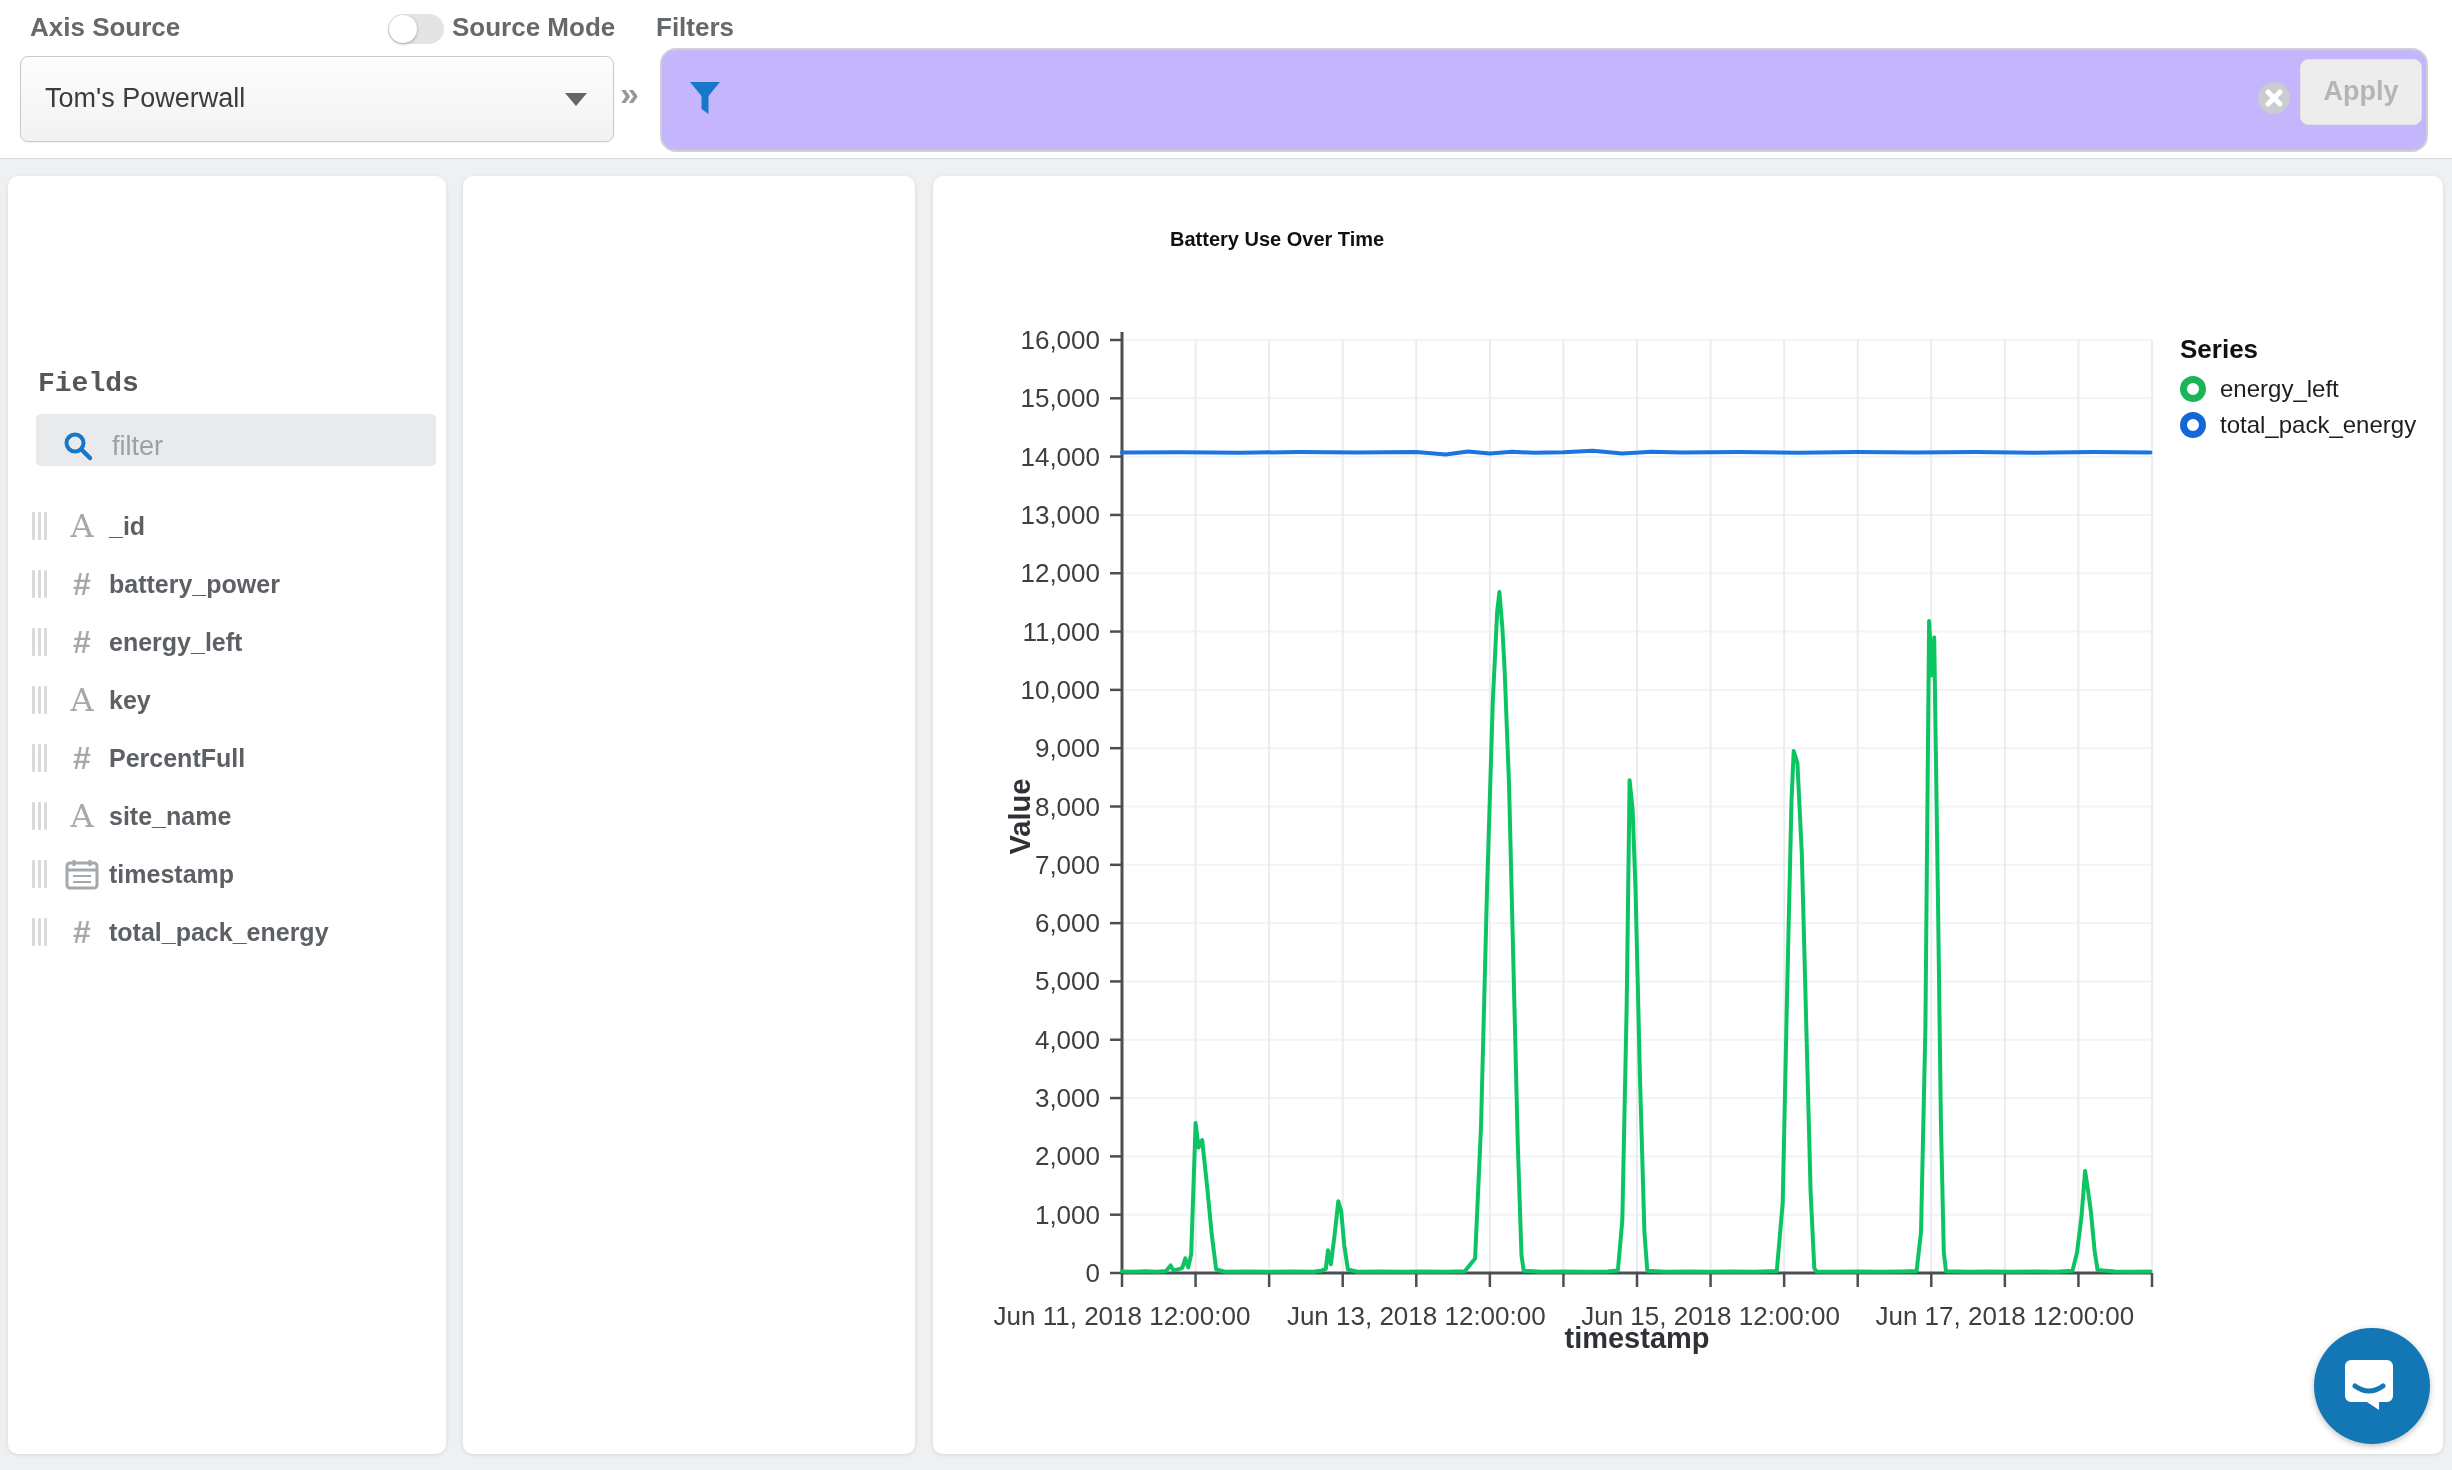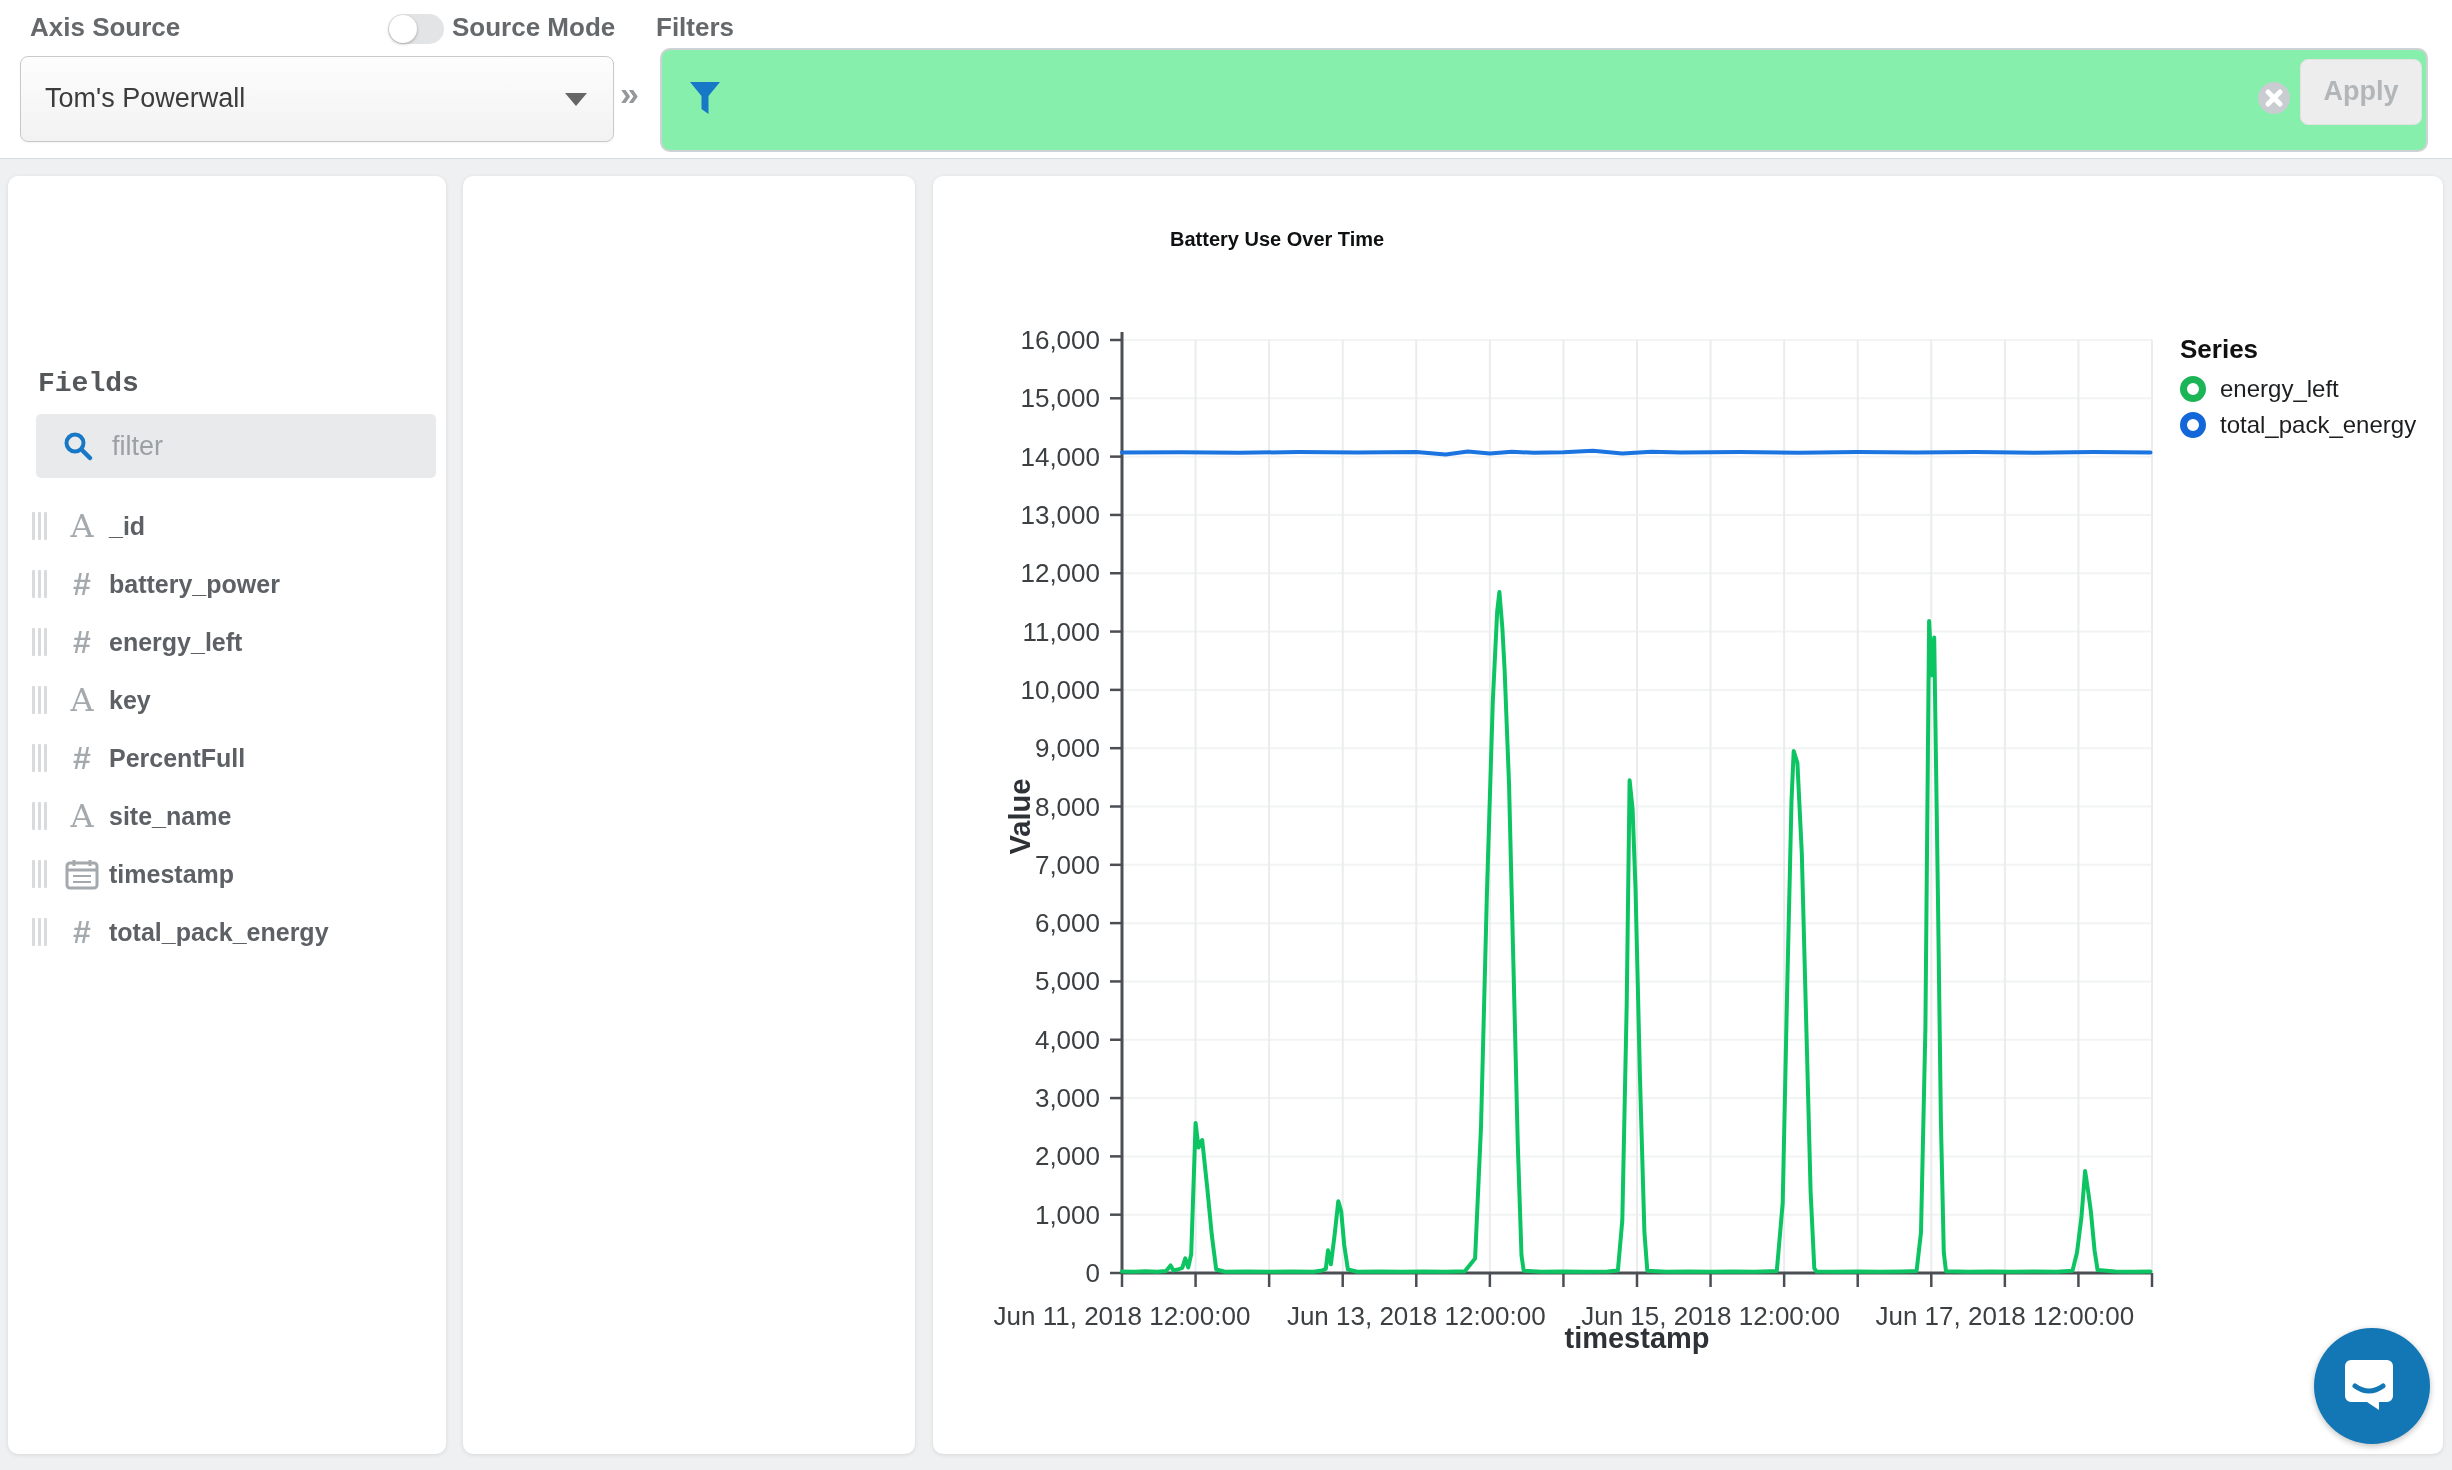--- a/index.html
+++ b/index.html
@@ -11,38 +11,38 @@
   .abs{position:absolute;}
   
   #topbar{left:0;top:0;width:2452px;height:158px;background:#ffffff;border-bottom:1px solid #d9dcdf;}
   .bar-label{font-size:26px;font-weight:bold;color:#66696c;}
   #ds-select{left:20px;top:56px;width:580px;height:84px;border:1px solid #c9c9c9;border-radius:8px;
     background:linear-gradient(#fdfdfd,#f2f2f2);box-shadow:0 1px 2px rgba(0,0,0,.05);cursor:pointer;padding-left:12px;}
   #ds-select .val{position:absolute;left:24px;top:0;line-height:82px;font-size:27px;color:#3c3c3c;}
   .caret{width:0;height:0;border-left:11px solid transparent;border-right:11px solid transparent;border-top:13px solid #666;}
   #ds-caret{right:26px;top:36px;}
   #chevrons{left:620px;top:74px;font-size:34px;color:#95989b;font-weight:bold;}
-  #filter-box{left:660px;top:48px;width:1764px;height:100px;border:2px solid #cfd2d5;border-radius:10px;background:#86efac;}
+  #filter-box{left:660px;top:48px;width:1764px;height:100px;border:2px solid #cfd2d5;border-radius:16px;background:#c4b5fd;}
   #filter-input{position:absolute;left:70px;top:10px;width:1450px;height:76px;border:none;outline:none;font-size:26px;color:#333;background:transparent;}
   #clear-btn{left:1596px;top:32px;width:32px;height:32px;border-radius:50%;background:#c9cdd1;cursor:pointer;}
   #apply-btn{left:1638px;top:9px;width:120px;height:64px;background:#ededee;border:1px solid #e2e2e2;border-radius:8px;
     font-size:27px;font-weight:bold;color:#b3b6b9;text-align:center;line-height:62px;cursor:pointer;}
   
   #sample-toggle{left:388px;top:14px;width:56px;height:30px;border-radius:16px;background:#e3e4e6;cursor:pointer;}
   #sample-toggle .knob{position:absolute;left:1px;top:1px;width:28px;height:28px;border-radius:50%;background:#fff;box-shadow:0 1px 3px rgba(0,0,0,.3);}
   
   .card{background:#fff;border-radius:10px;box-shadow:0 1px 4px rgba(0,0,0,.10);}
   #fields-card{left:8px;top:176px;width:438px;height:1278px;}
   #builder-card{left:463px;top:176px;width:452px;height:1278px;}
   #chart-card{left:933px;top:176px;width:1510px;height:1278px;}
   .panel-h{font-size:28px;font-weight:bold;color:#55585b;font-family:Liberation Mono, monospace;}
   .sect-h{font-size:27px;font-weight:bold;color:#75787c;}
   
   #fields-title{left:30px;top:192px;}
-  #field-search{left:28px;top:238px;width:400px;height:64px;background:#e9eaec;border-radius:5px;}
+  #field-search{left:28px;top:238px;width:400px;height:52px;background:#e9eaec;border-radius:5px;}
   #field-search input{position:absolute;left:74px;top:8px;width:300px;height:46px;border:none;outline:none;background:transparent;font-size:27px;color:#444;}
   #field-search input::placeholder{color:#9aa0a5;}
   .field-row{position:absolute;left:24px;width:400px;height:48px;display:flex;align-items:center;cursor:grab;}
   .drag{display:inline-flex;gap:3px;margin-right:14px;}
   .drag i{width:3px;height:28px;background:#d9dadc;border-radius:1px;display:block;}
   .ticon{width:42px;display:inline-flex;justify-content:center;align-items:center;}
   .tA{font-family:"DejaVu Serif","Liberation Serif",serif;font-size:32px;color:#a4a9ae;}
   .tH{font-size:32px;font-weight:bold;color:#a4a9ae;}
   .field-label{font-size:25px;font-weight:bold;color:#5d6165;margin-left:6px;text-align:right;}
   

